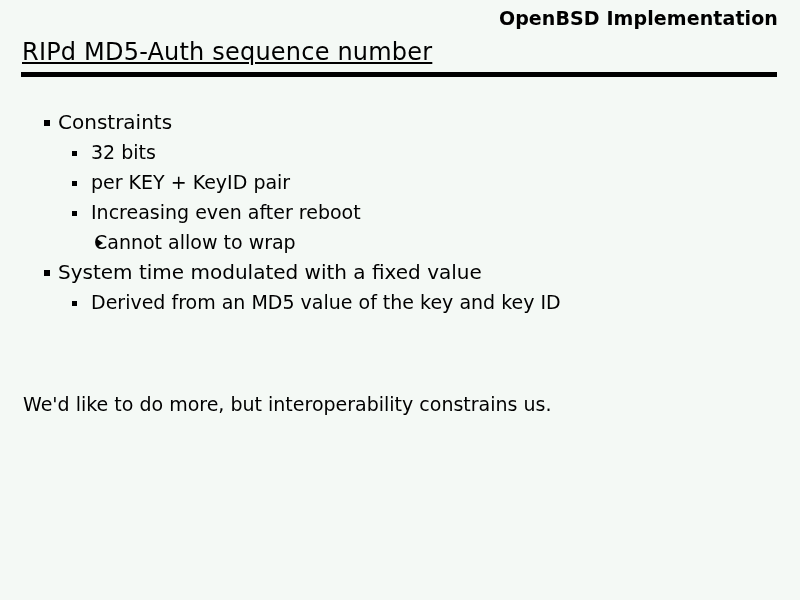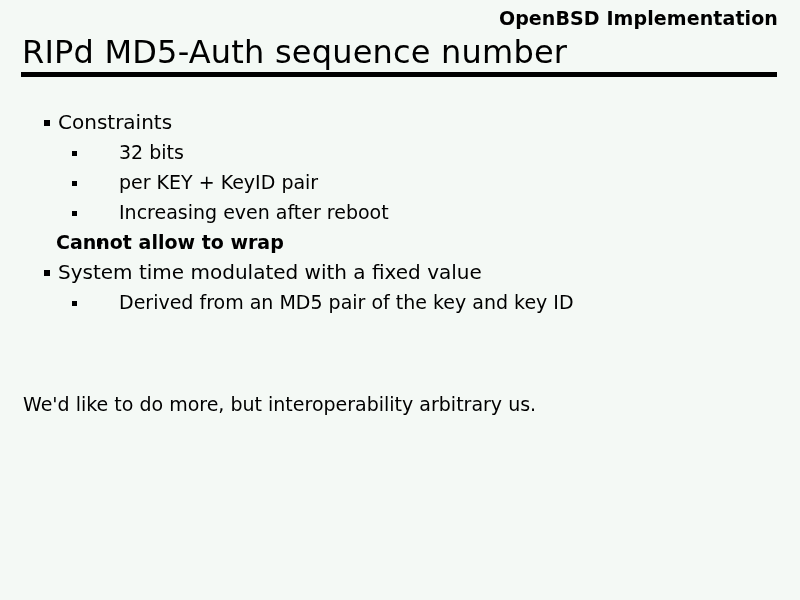--- a/index.html
+++ b/index.html
@@ -33,25 +33,26 @@
     letter-spacing: 0.1px;
     white-space: nowrap;
     line-height: 24px;
     text-align: right;
   }
 
   .slide-title {
     position: absolute;
     top: 36px;
     left: 22px;
-    font-size: 32px;
+    font-size: 24px;
     font-weight: normal;
     line-height: 32px;
     white-space: nowrap;
     letter-spacing: 0.2px;
+    text-decoration: underline;
   }
 
   .title-rule {
     position: absolute;
     top: 72px;
     left: 21px;
     width: 756px;
     height: 5px;
     background: #000000;
   }
@@ -95,33 +96,33 @@
   .lvl1 .txt { margin-left: 58px; font-size: 20px; }
 
   
   .lvl2 .glyph {
     left: 72px;
     top: 14px;
     width: 5px;
     height: 5px;
     background: #000;
   }
-  .lvl2 .txt { margin-left: 119px; font-size: 19px; }
+  .lvl2 .txt { margin-left: 91px; font-size: 19px; }
 
   
   .lvl3 .glyph {
     left: 97px;
     top: 12px;
     width: 0;
     height: 0;
     border-top: 4px solid transparent;
     border-bottom: 4px solid transparent;
     border-left: 6px solid #000;
   }
-  .lvl3 .txt { margin-left: 56px; font-size: 19px; font-weight: bold; }
+  .lvl3 .txt { margin-left: 94px; font-size: 19px; }
 
   
   .closing {
     position: absolute;
     top: 390px;
     left: 23px;
     font-size: 19px;
     line-height: 28px;
     white-space: nowrap;
   }
@@ -165,20 +166,20 @@
       <span class="txt">Cannot allow to wrap</span>
     </div>
 
     <div class="bullet-row lvl1">
       <span class="glyph"></span>
       <span class="txt">System time modulated with a fixed value</span>
     </div>
 
     <div class="bullet-row lvl2">
       <span class="glyph"></span>
-      <span class="txt">Derived from an MD5 pair of the key and key ID</span>
+      <span class="txt">Derived from an MD5 value of the key and key ID</span>
     </div>
 
   </div>
 
-  <div class="closing">We'd like to do more, but interoperability arbitrary us.</div>
+  <div class="closing">We'd like to do more, but interoperability constrains us.</div>
 
 </div>
 
 </body></html>

